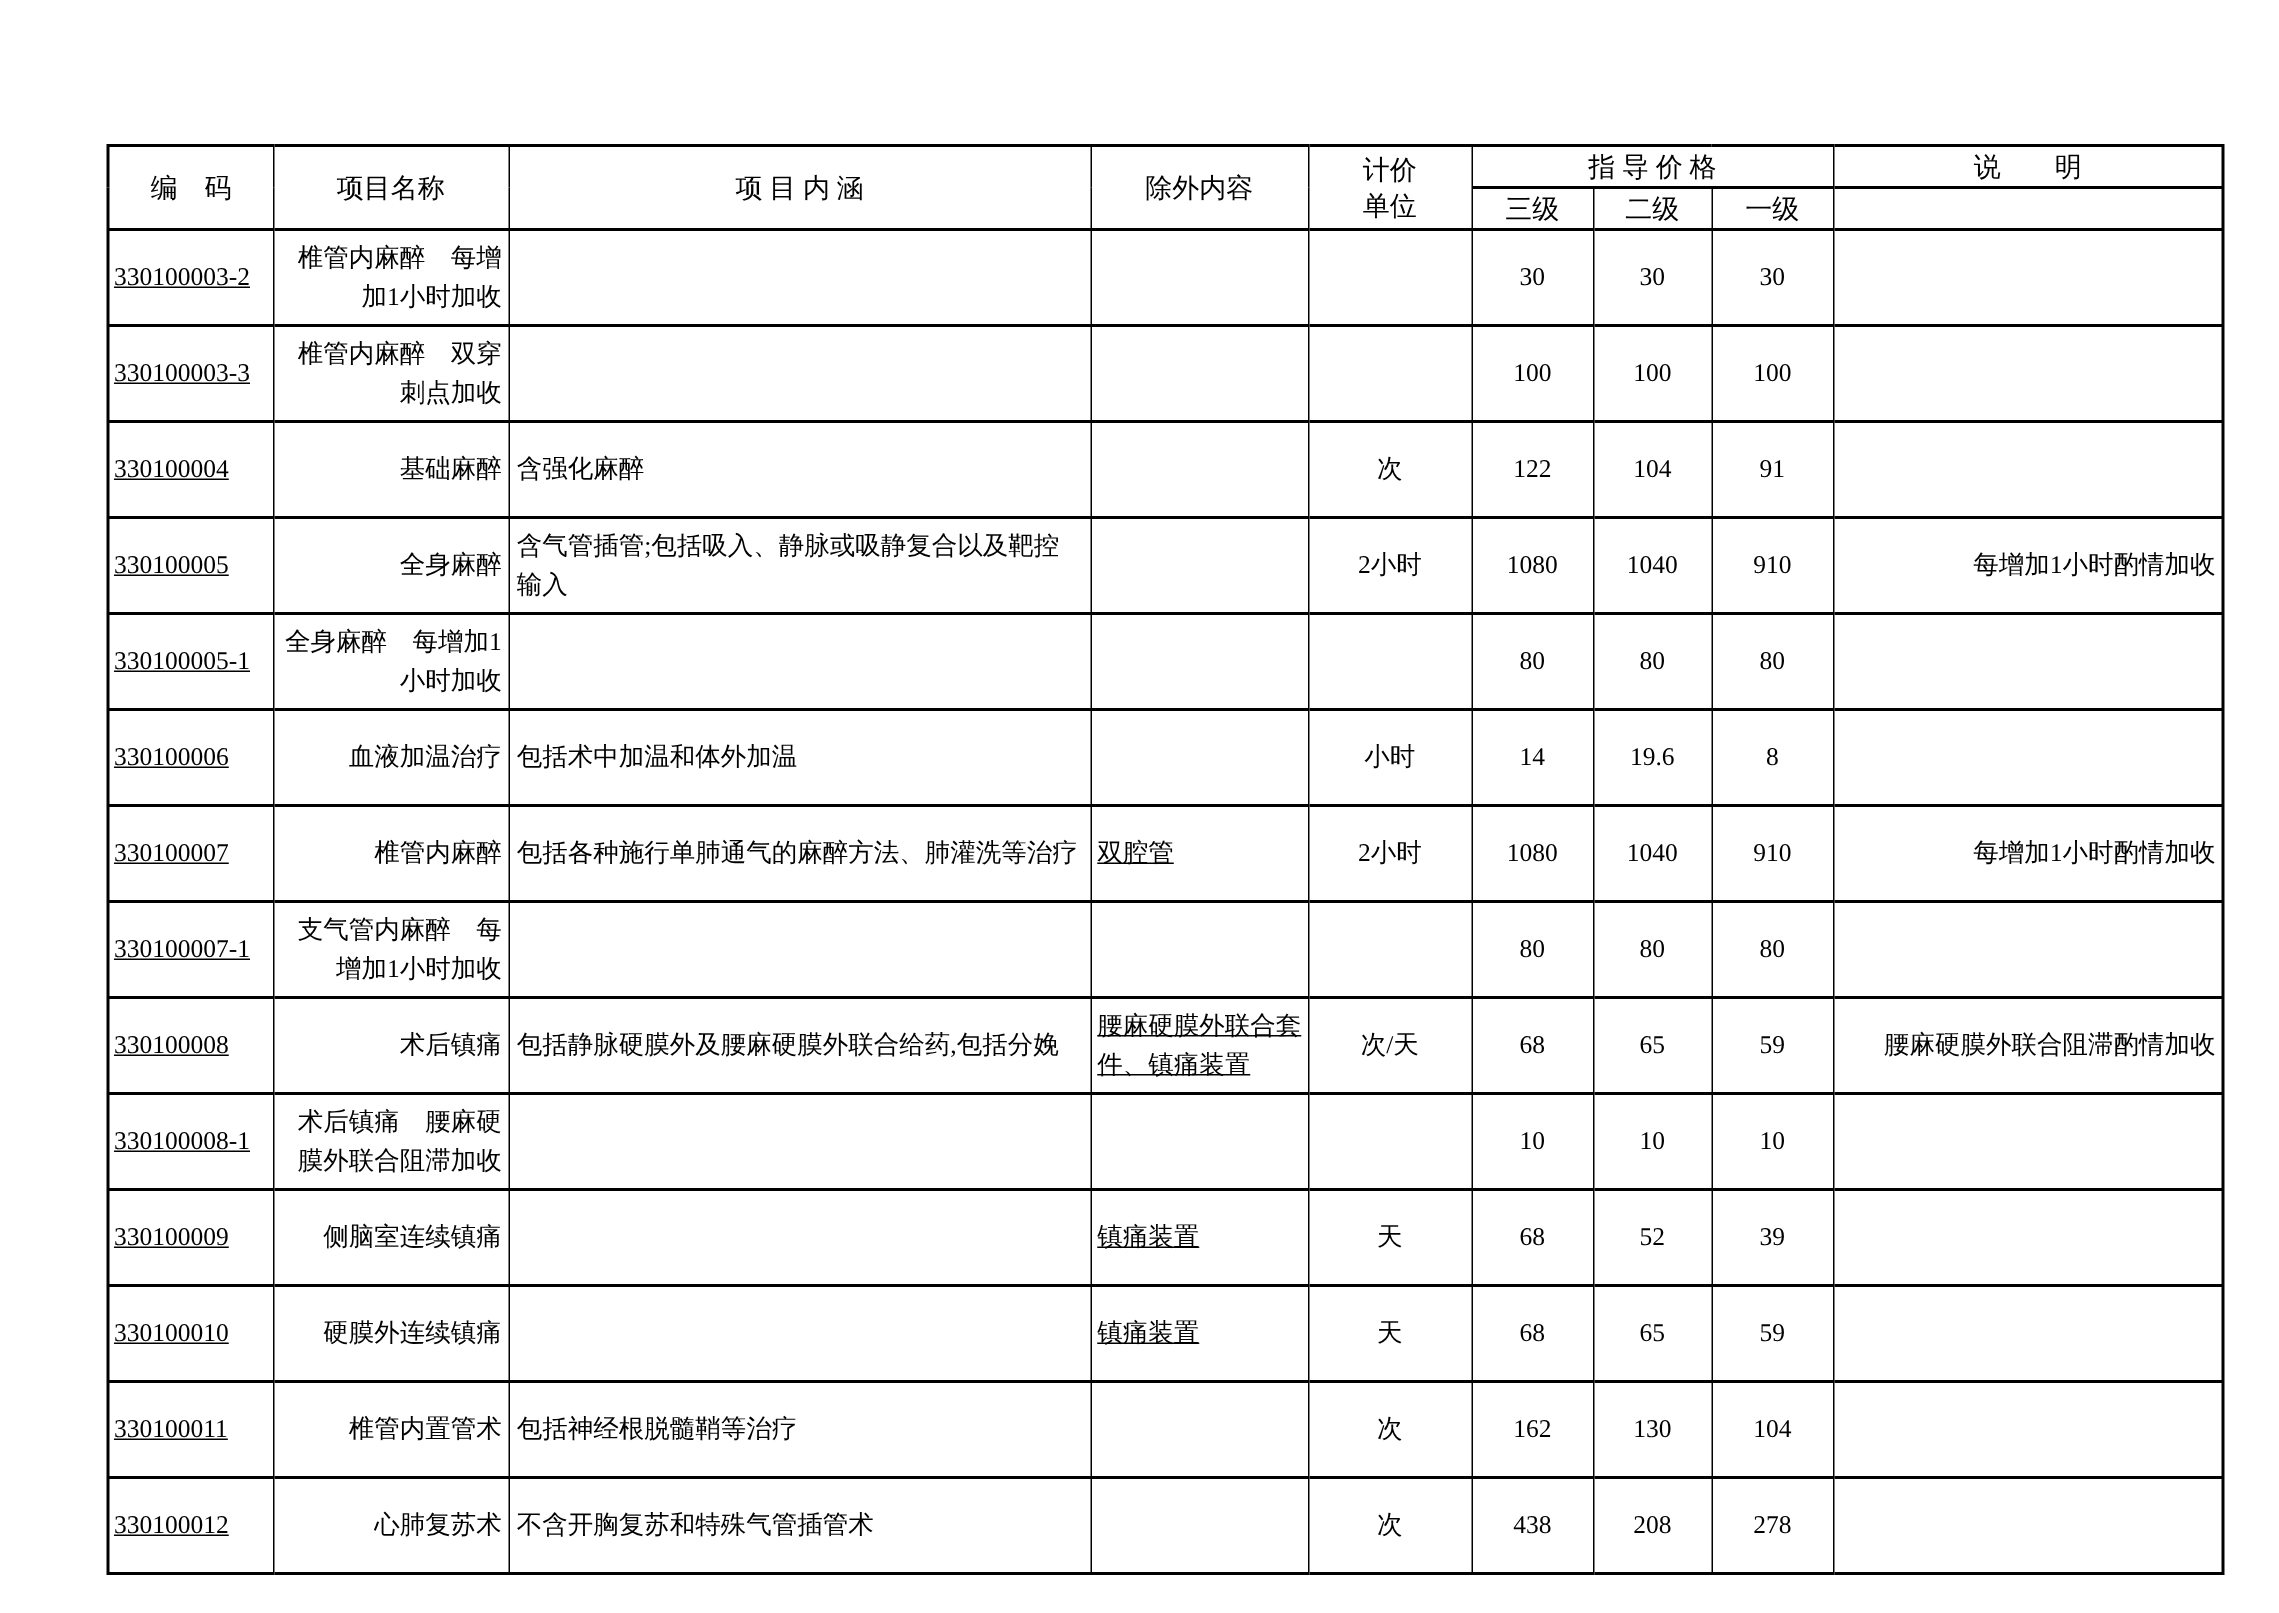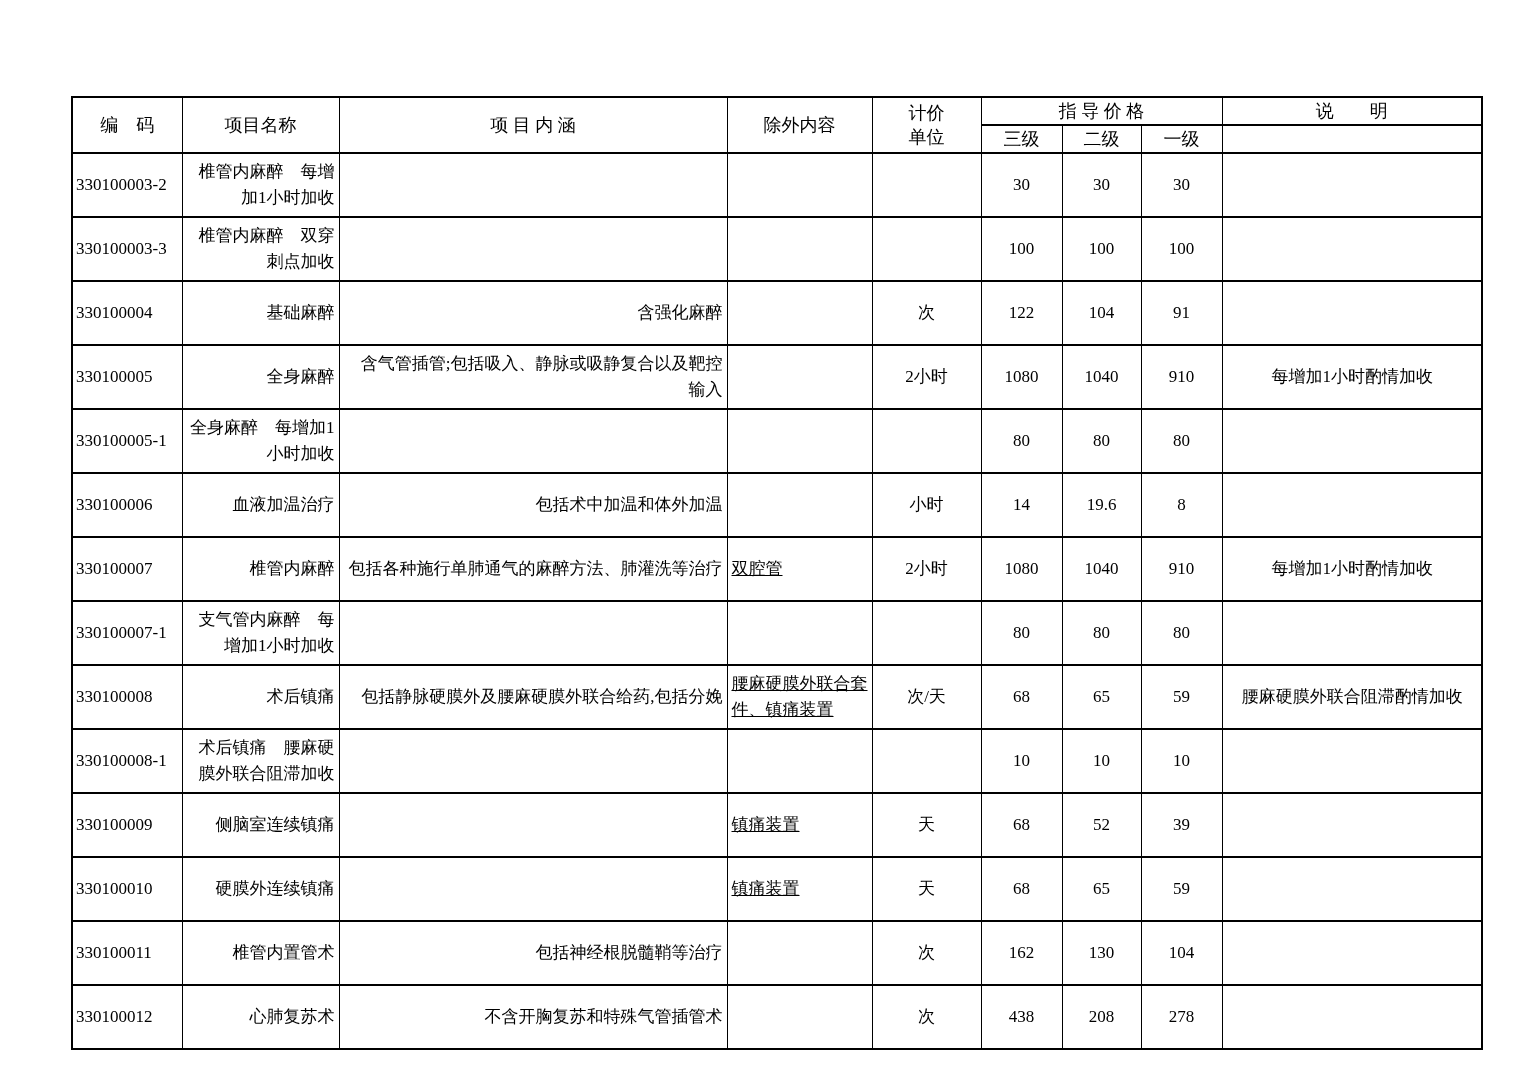--- a/index.html
+++ b/index.html
@@ -14,29 +14,29 @@
     border-top:2px solid #000;border-bottom:2px solid #000;
     border-left:1px solid #000;border-right:1px solid #000;
     font-weight:normal;font-size:17px;line-height:26px;
     vertical-align:middle;overflow:hidden;word-break:break-all;
     padding:2px 4px;box-sizing:border-box;
   }
   table{border:2px solid #000;}
   thead td{ text-align:center; font-size:18px; padding:0 2px;}
   thead tr{height:25px;}
   tbody tr{height:64px;}
-  .c-code{width:110px;text-align:left;padding-left:3px;}
+  .c-code{width:110px;text-align:left;padding-left:3px;text-decoration:underline;}
   .c-name{width:157px;text-align:right;}
-  .c-content{width:388px;text-align:right;padding-left:5px;}
+  .c-content{width:388px;text-align:left;padding-left:5px;}
   .c-excluded{width:145px;text-align:left;text-decoration:underline;}
   .c-unit{width:109px;text-align:center;}
   .c-p3{width:81px;text-align:center;}
   .c-p2{width:79px;text-align:center;}
   .c-p1{width:81px;text-align:center;}
-  .c-note{width:260px;text-align:center;padding-left:5px;}
+  .c-note{width:260px;text-align:right;padding-left:5px;}
   .unit-head div{line-height:24px;}
 </style>
 </head>
 <body>
 
 <div class="sheet">
 <table>
   <colgroup>
     <col style="width:110px">
         <col style="width:157px">

